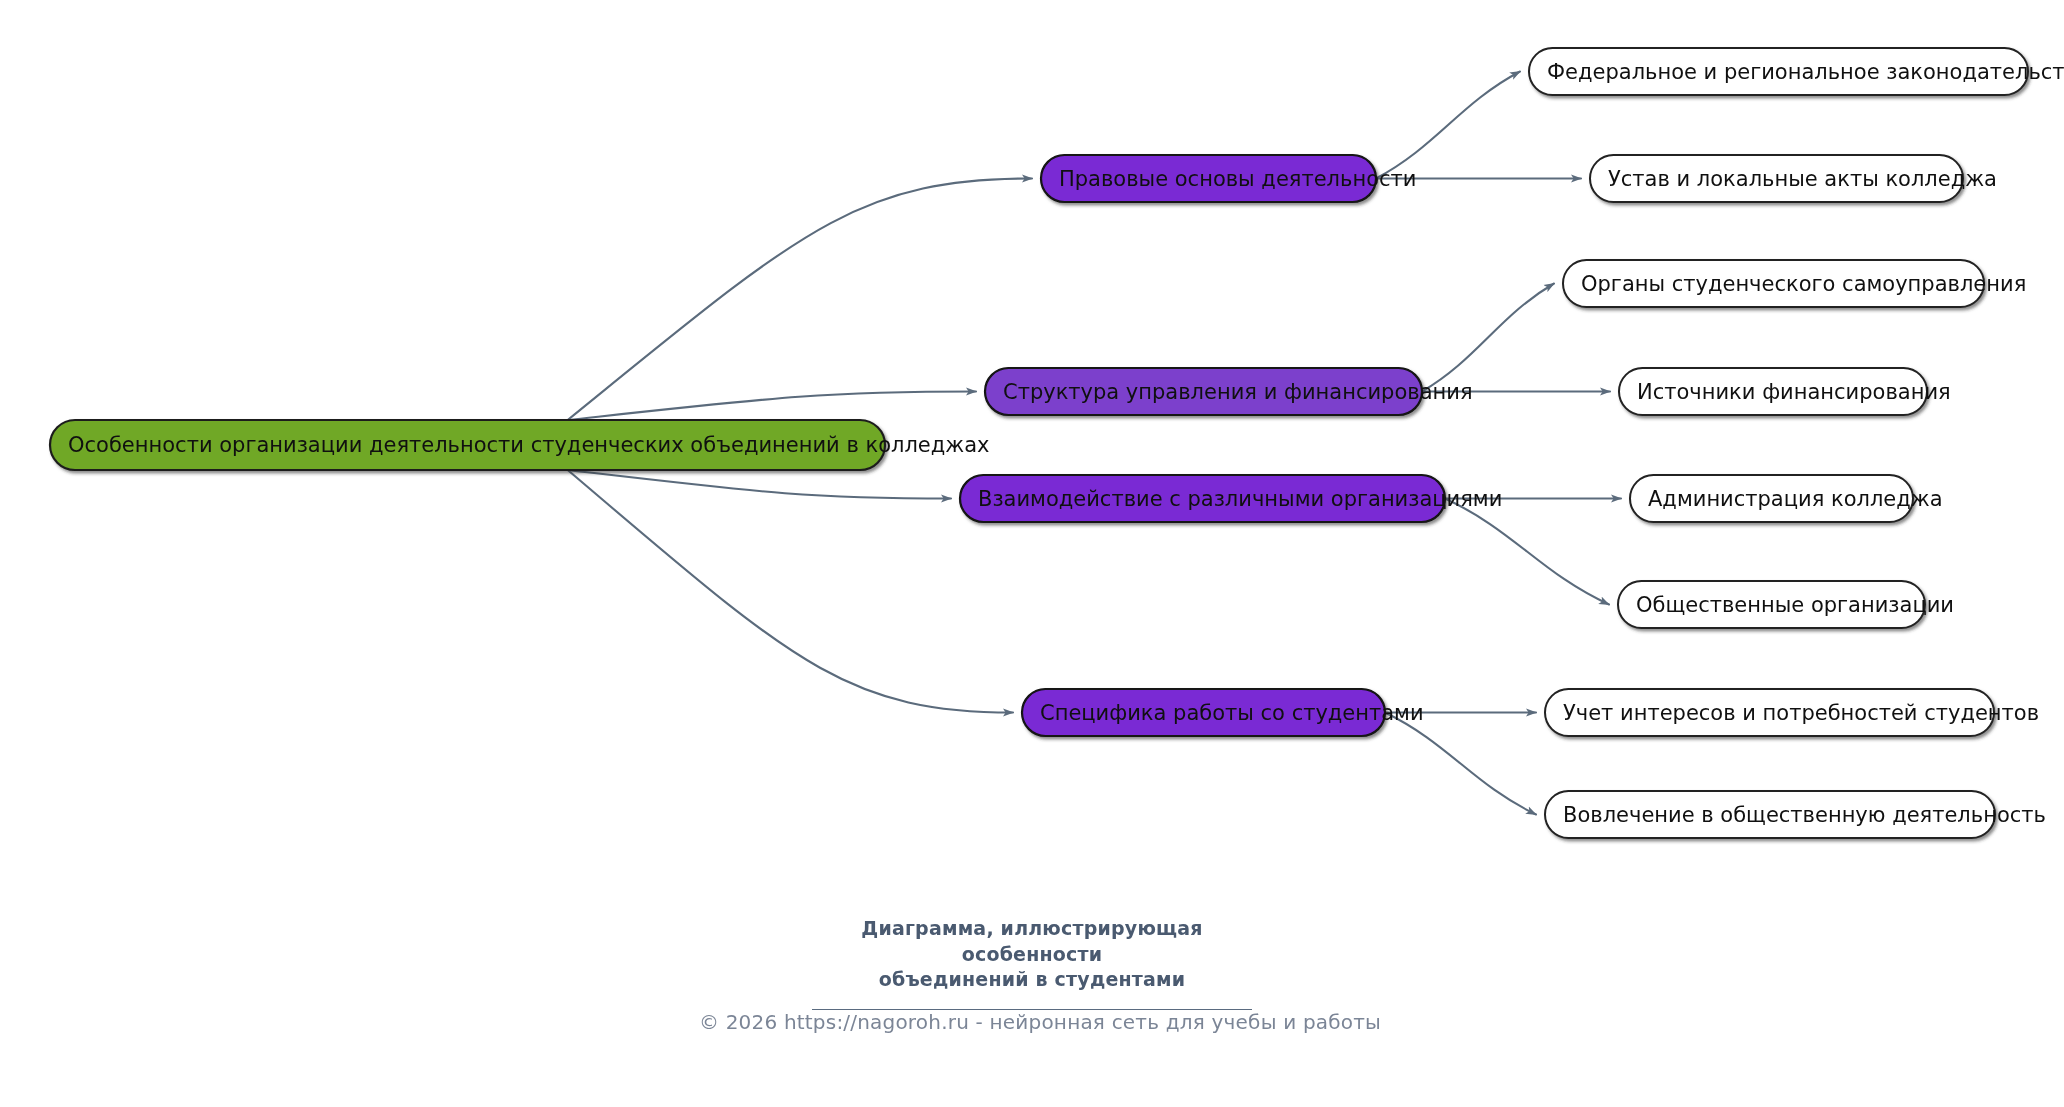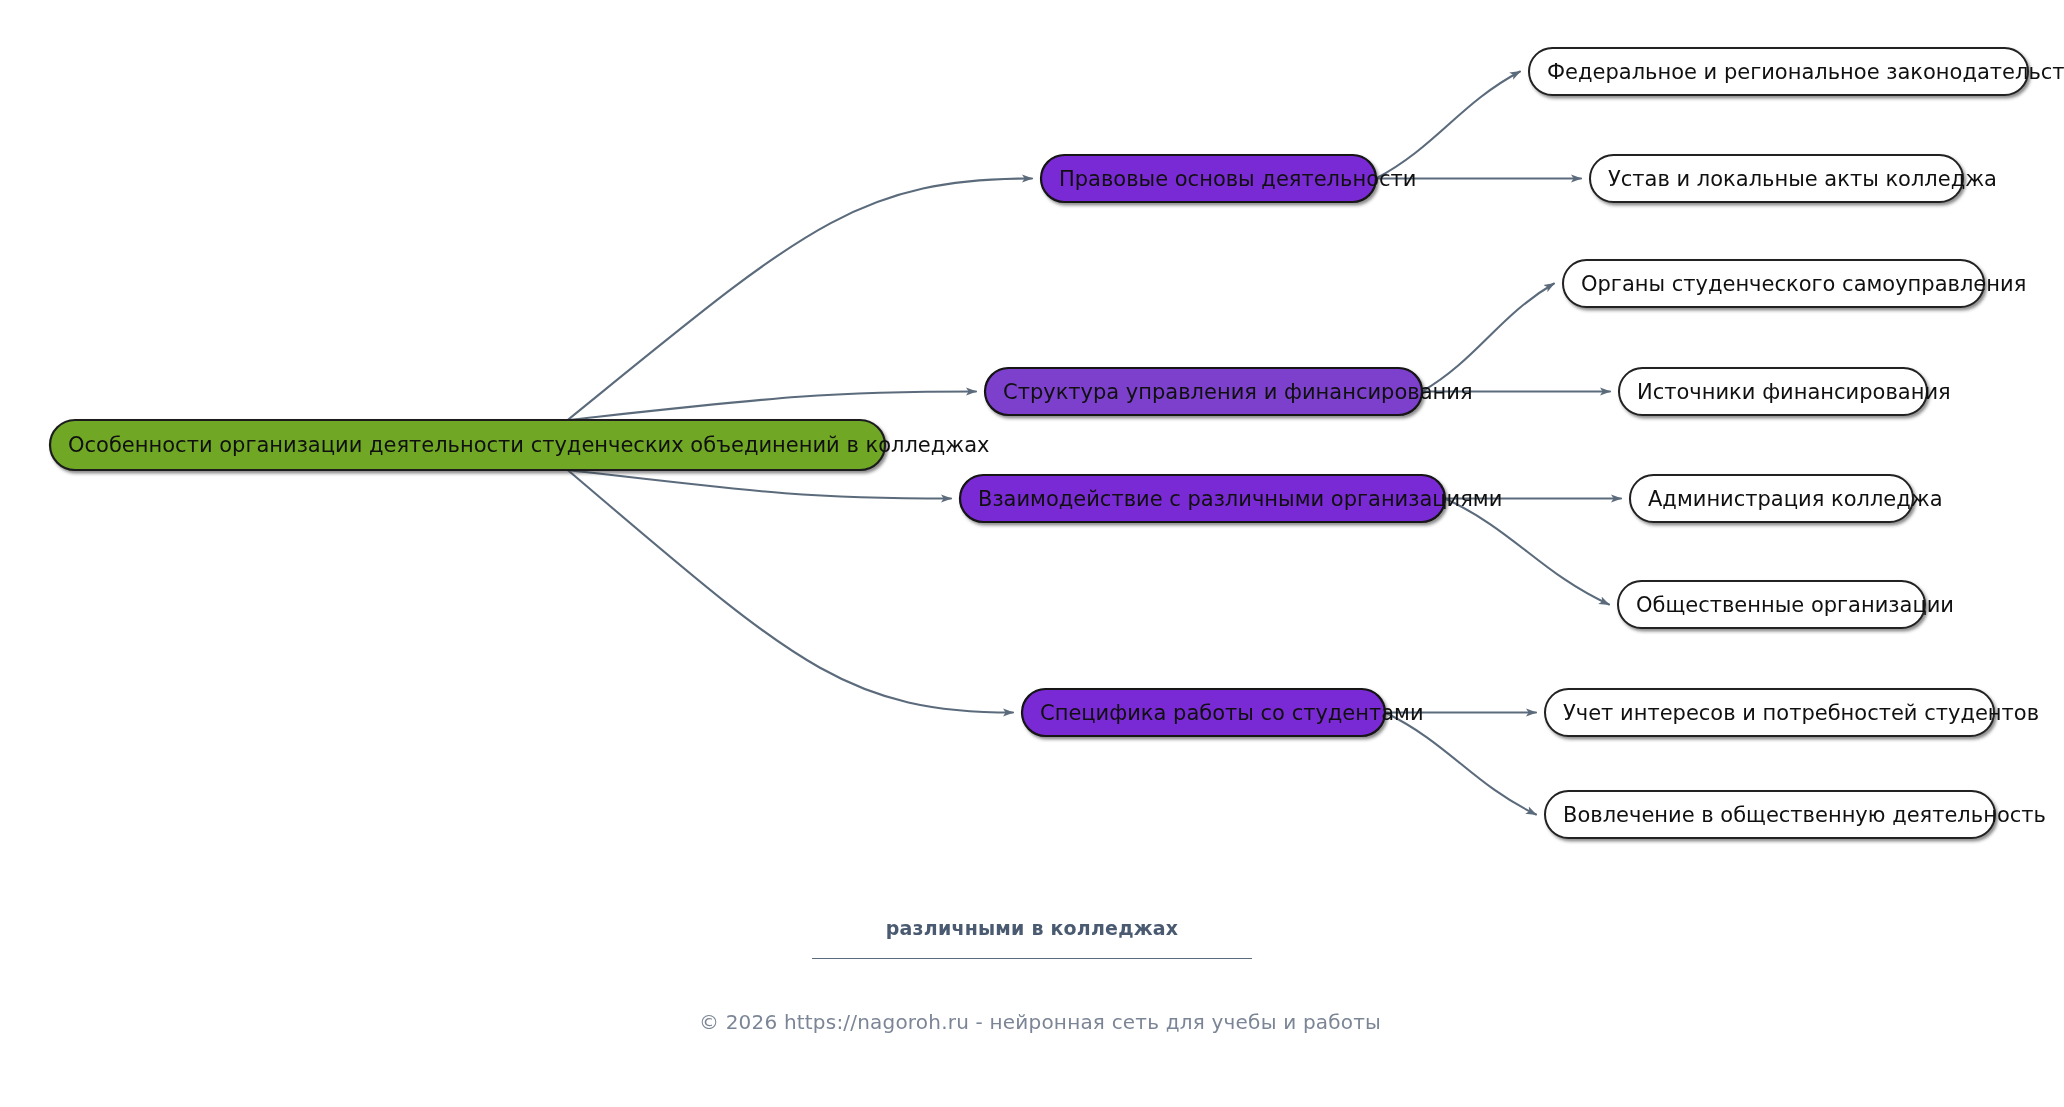--- a/index.html
+++ b/index.html
@@ -167,19 +167,20 @@
         </g>
         <g>
           <rect x="1545" y="791" width="450" height="47" rx="23.5" ry="23.5" class="node-rect leaf" filter="url(#nodeshadow)"></rect>
           <text x="1563" y="815.5" class="node-label">Вовлечение в общественную деятельность</text>
         </g>
       </g>
   </svg>
 
   <div class="caption-block">
     <div class="caption-text">
-      <div>различными в колледжах</div>
+      <div>Диаграмма, иллюстрирующая особенности</div>
+      <div>объединений в студентами</div>
     </div>
     <div class="caption-rule"></div>
   </div>
 
   <div class="copyright">© 2026 https://nagoroh.ru - нейронная сеть для учебы и работы</div>
 </div>
 
 </body></html>

